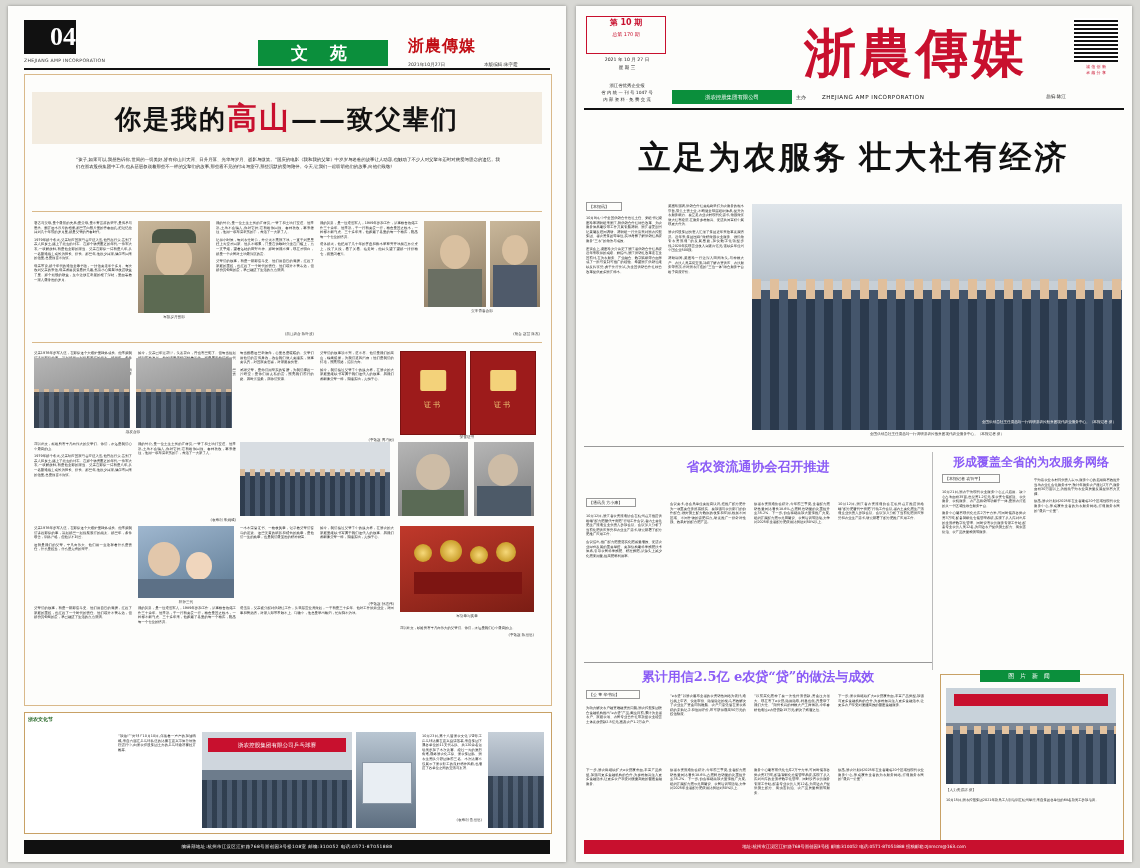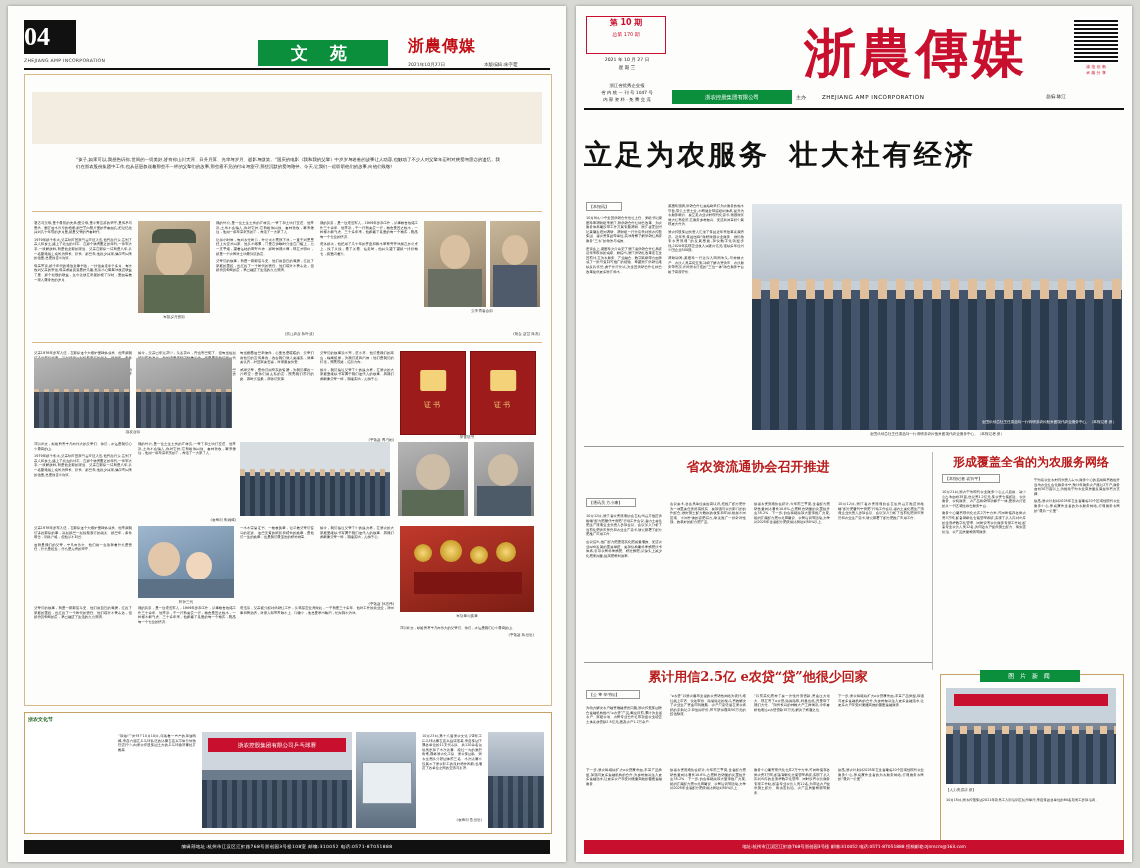--- a/index.html
+++ b/index.html
@@ -12,21 +12,21 @@
   
   .blk{position:absolute;}
   .tiny{font-size:3.4px;line-height:4.6px;text-align:justify;color:#222;}
   .tiny6{font-size:4.2px;line-height:5.6px;text-align:justify;color:#222;}
   .rule{position:absolute;background:#1a1a1a;}
   .cap{position:absolute;font-size:3.6px;color:#333;}
   .photo{position:absolute;overflow:hidden;}
 
   
   #pgnum{position:absolute;left:16px;top:14px;width:52px;height:34px;background:#111;color:#fff;
-         font-weight:bold;font-size:26px;line-height:34px;text-align:left;font-family:"Liberation Serif",serif;}
+         font-weight:bold;font-size:26px;line-height:34px;text-align:right;font-family:"Liberation Serif",serif;}
   #pgnum-sub{position:absolute;left:16px;top:52px;font-size:4.6px;color:#333;letter-spacing:.3px;}
   #wenyuan{position:absolute;left:250px;top:34px;width:130px;height:26px;background:#0b8f3c;}
   #wenyuan span{display:block;color:#ffffff;font-size:17px;line-height:26px;text-align:center;letter-spacing:8px;
                 font-family:"DejaVu Serif",serif;font-weight:bold;}
   #lmast{position:absolute;left:400px;top:30px;font-size:16px;color:#c20f16;font-weight:bold;
          font-family:"DejaVu Serif",serif;letter-spacing:1px;}
   #ldate{position:absolute;left:400px;top:56px;font-size:4.6px;color:#333;}
   #ledit{position:absolute;left:476px;top:56px;font-size:4.6px;color:#333;}
   #ltoprule{position:absolute;left:16px;top:62px;width:526px;height:1.6px;background:#111;}
   #lframe{position:absolute;left:16px;top:68px;width:526px;height:630px;border:1px solid #d9b98a;}
@@ -58,24 +58,24 @@
   #qrtext{position:absolute;left:492px;top:58px;width:56px;font-size:4px;color:#c8102e;text-align:center;line-height:6px;}
   #rgreenbar{position:absolute;left:96px;top:84px;width:400px;height:14px;}
   #rgreenbar .gb{position:absolute;left:0;top:0;width:120px;height:14px;background:#0b8f3c;color:#fff;
                  font-size:5.4px;line-height:14px;text-align:center;}
   #rgreenbar .en{position:absolute;left:150px;top:0;height:14px;font-size:5.6px;line-height:14px;color:#111;letter-spacing:.5px;}
   #rzhu{position:absolute;left:220px;top:84px;font-size:5px;line-height:14px;color:#111;}
   #rzongbian{position:absolute;left:470px;top:84px;font-size:4.6px;line-height:14px;color:#111;}
   #rrule{position:absolute;left:8px;top:102px;width:540px;height:1.6px;background:#111;}
   #rkicker{position:absolute;left:8px;top:110px;width:540px;text-align:center;font-size:12.5px;font-weight:bold;
            color:#111;font-family:"DejaVu Serif",serif;letter-spacing:1px;}
-  #rhl{position:absolute;left:8px;top:130px;width:540px;font-size:28px;font-weight:bold;
-       color:#111;font-family:Liberation Mono, monospace;letter-spacing:3px;}
-
-  .sechead{position:absolute;text-align:center;font-family:"DejaVu Serif",serif;font-weight:bold;color:#b91c1c;}
+  #rhl{position:absolute;left:8px;top:130px;width:540px;text-align:center;font-size:32px;font-weight:bold;
+       color:#111;font-family:Liberation Serif, serif;letter-spacing:3px;}
+
+  .sechead{position:absolute;text-align:center;font-family:"DejaVu Serif",serif;font-weight:bold;color:#8b5cf6;}
   .bylinebox{position:absolute;border:1px solid #999;font-size:4px;color:#333;padding:1px 2px;}
   #pnews{position:absolute;left:364px;top:668px;width:182px;height:176px;border:1px solid #c8a165;}
   #pnews-t{position:absolute;left:404px;top:664px;width:100px;height:12px;background:#0b8f3c;color:#fff;
            font-size:6px;line-height:12px;text-align:center;letter-spacing:2px;}
   #rfooter{position:absolute;left:8px;top:834px;width:540px;height:14px;background:#c8102e;color:#fff;
            font-size:4.4px;line-height:14px;text-align:center;}
   .p-grey{background:linear-gradient(160deg,#b6b6b6,#7d7d7d);}
   .p-sepia{background:linear-gradient(160deg,#c9b79a,#8b7a63);}
   .p-blue{background:linear-gradient(160deg,#9fb7cf,#5d7992);}
   .p-red{background:linear-gradient(160deg,#c0392b,#7b1d14);}
@@ -102,20 +102,23 @@
       <span>文 苑</span>
     </div>
     <div id="lmast">浙農傳媒</div>
     <div id="ldate">2021年10月27日</div>
     <div id="ledit">本版编辑:朱字霆</div>
     <div id="ltoprule"></div>
 
     <div id="lframe"></div>
 
     <div id="ltitlebar"></div>
+    <div id="ltitle">
+      <span>你是我的</span><span class="red">高山</span><span>——致父辈们</span>
+    </div>
     <div id="lead" class="tiny6">“孩子,如果可以,我想告诉你,世间的一切美好,皆有你山川大河、日升月落、光华与岁月、逝影与微笑。”国庆的电影《我和我的父辈》中岁岁与老爸的故事让人动容,也触动了不少人对父辈年迈时对慈爱与思念的追忆。我们在浙农股份集团中工作,也从基层叙说着那些不一样的父辈们的故事,那些看不见的付出与坚守,那些沉默的爱与陪伴。今天,让我们一起听听他们的故事,向他们致敬!</div>
 
     <div class="rule" style="left:24px;top:205px;width:510px;height:.8px;background:#d9b98a;"></div>
 
     <div class="blk" style="left:26px;top:215px;width:98px;">
       <div class="tiny">著者与父母,是个最初的关系;是父母,是不善言辞的坚守,是传承与思念。翻开这本厚厚的相册,那些黑白照片里的青春面孔,把记忆拉回到几十年前的岁月里,那是父辈的青春时代。</div>
       <div class="tiny" style="margin-top:3px;">1979年那个冬天,父亲响应国家号召应征入伍,他背起行囊,告别了亲人和乡土,踏上了北去的列车。在那个物资匮乏的年代,一件军大衣,一双解放鞋,就是他全部的家当。父亲在部队一待就是八年,从一名普通战士成长为班长、排长。那些年,他很少回家,偶尔寄回来的信里,总是报喜不报忧。</div>
       <div class="tiny" style="margin-top:3px;">母亲常说,那个年代的通信全靠书信，一封信要走半个多月。每次收到父亲的来信,母亲都要反复看好几遍,然后小心翼翼地收进铁盒子里。那个斑驳的铁盒，至今还放在老屋的柜子深处，里面装着一家人最珍贵的岁月。</div>
     </div>
     <div class="photo p-sepia" style="left:130px;top:215px;width:72px;height:92px;">
@@ -355,21 +358,21 @@
     <div class="blk" style="left:94px;top:496px;width:76px;">
       <div class="tiny">会议要求,各会员单位要提高认识,把推广配方肥作为一项重要任务抓紧抓实。要加强与农技部门的协作配合,做好测土配方数据的收集和应用,根据不同区域、不同作物的需肥特点,研发推广一批针对性强、效果好的配方肥产品。</div>
     </div>
     <div class="blk" style="left:178px;top:496px;width:76px;">
       <div class="tiny">据省农资流通协会统计,今年前三季度,全省配方肥销售量同比增长18.6%,占肥料总销量的比重提升至35.2%。下一步,协会将继续加大宣传推广力度,组织开展配方肥示范田建设、农民培训等活动,力争到2025年全省配方肥使用比例达到50%以上。</div>
     </div>
     <div class="blk" style="left:262px;top:496px;width:86px;">
       <div class="tiny">10月12日,浙江省农资流通协会在杭州召开推进供给端“配方肥替代平衡肥”行动工作会议,省内主要化肥生产流通企业负责人参加会议。会议深入分析了当前化肥供应形势和农业生产需求,研究部署了配方肥推广应用工作。</div>
     </div>
 
-    <div class="sechead" style="left:8px;top:662px;width:348px;font-size:13px;line-height:18px;">累计用信2.5亿   e农贷“贷”他很少回家</div>
+    <div class="sechead" style="left:8px;top:662px;width:348px;font-size:13px;line-height:18px;">累计用信2.5亿   e农贷“贷”的做法与成效</div>
     <div class="bylinebox" style="left:10px;top:684px;width:48px;">【公 董  华书院】</div>
     <div class="blk" style="left:10px;top:700px;width:76px;">
       <div class="tiny">为助力解决农户融资难融资贵问题,浙农控股集团联合金融机构推出“e农贷”产品,截至目前,累计为全省农户、家庭农场、农民专业合作社等新型农业经营主体发放贷款2.5亿元,惠及农户1.2万余户。</div>
     </div>
     <div class="blk" style="left:94px;top:688px;width:76px;">
       <div class="tiny">“e农贷”以浙农遍布全省的农资销售网络为依托,通过线上申请、快速审批、随借随还的模式,有效解决了农业生产资金周转难题。农户只需凭借在浙农系统的采购记录和信用评价,即可获得最高50万元的授信额度。</div>
     </div>
     <div class="blk" style="left:178px;top:688px;width:76px;">
       <div class="tiny">“以前买化肥种子要一次性付清货款,资金压力很大。现在有了e农贷,随用随取,利息也低,真是帮了我们大忙。”湖州长兴的种粮大户王师傅说,今年春耕他通过e农贷贷款15万元,解决了燃眉之急。</div>
     </div>

